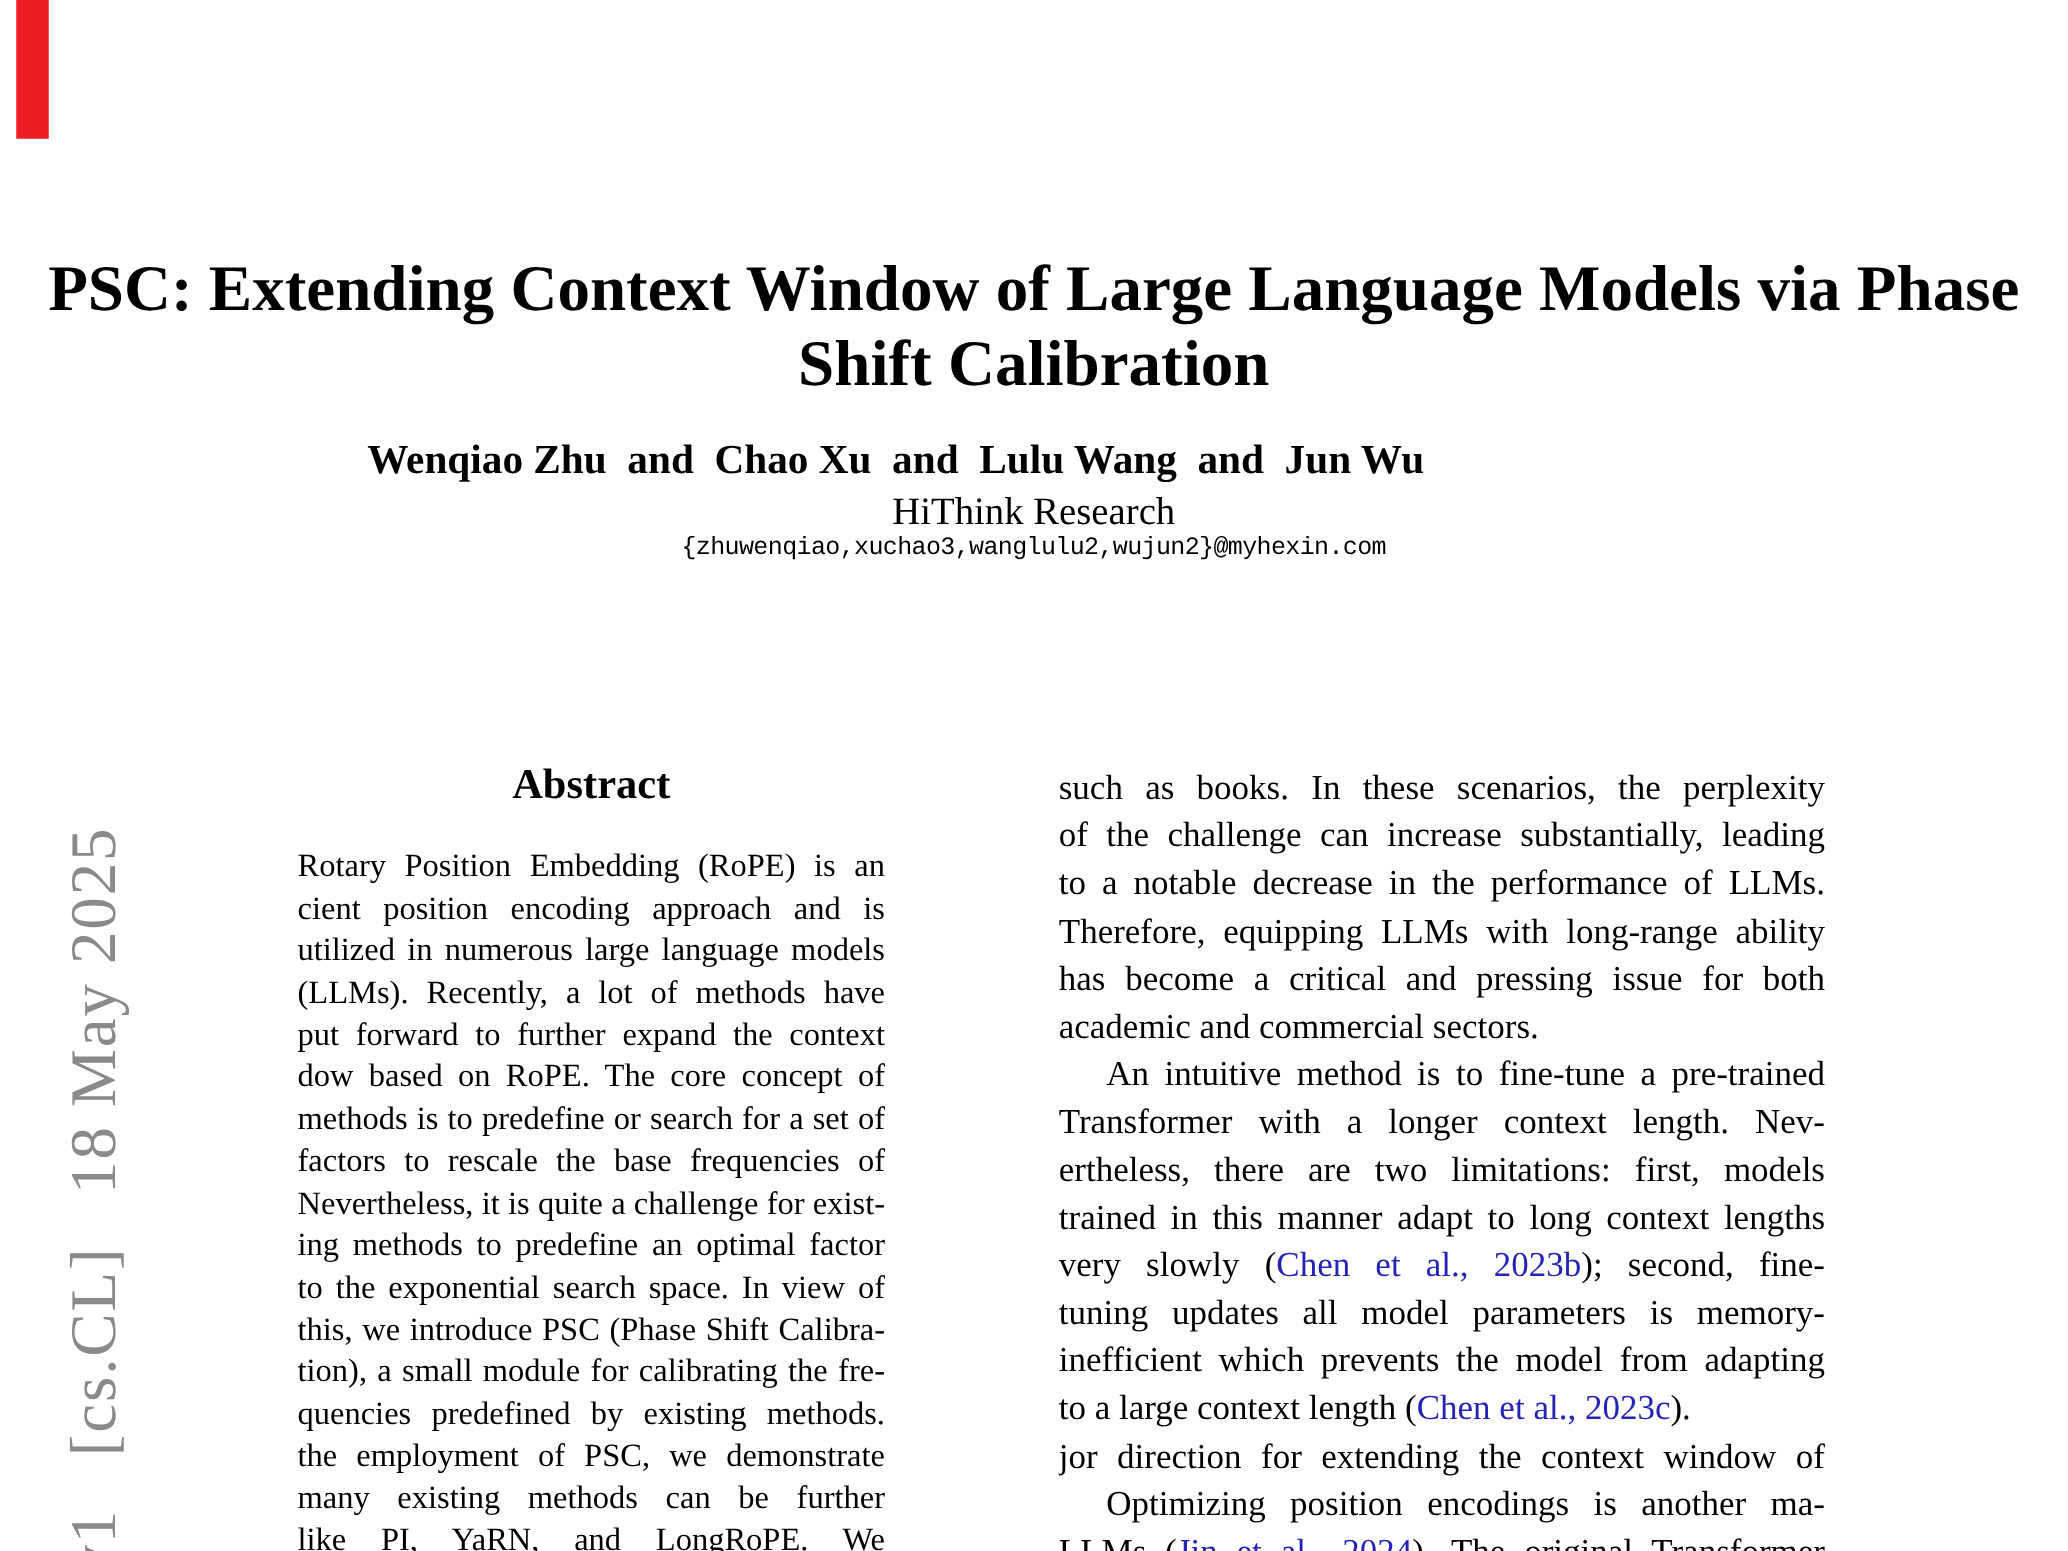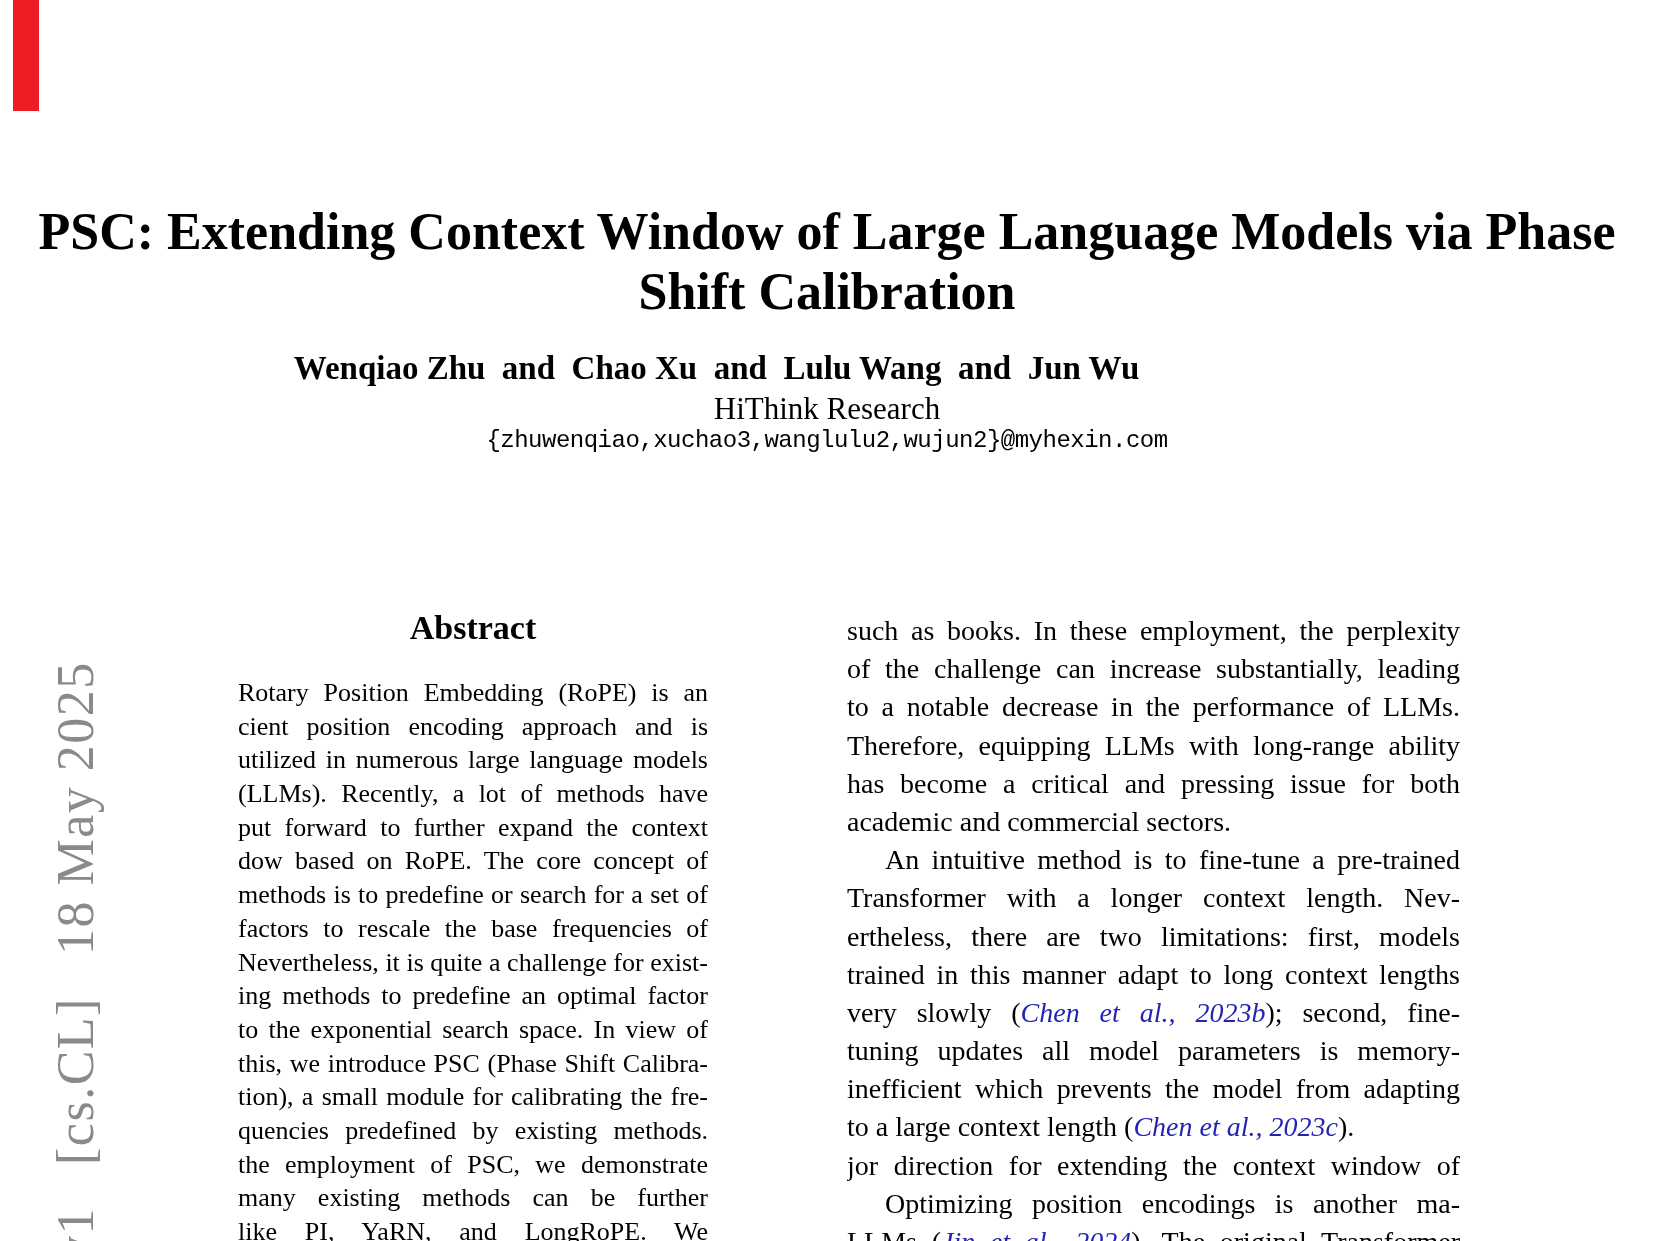--- a/index.html
+++ b/index.html
@@ -12,34 +12,34 @@
     position:absolute;left:46px;top:1262px;transform:rotate(-90deg);transform-origin:0 0;
     font-size:52px;letter-spacing:1.5px;color:#8a8a8a;white-space:nowrap;
   }
   .title-line{position:absolute;left:0;width:1654px;text-align:center;font-weight:bold;font-size:52px;}
   .t1{top:202px;}
   .t2{top:262px;}
   .authors{position:absolute;top:350px;left:0;width:1433px;text-align:center;font-weight:bold;font-size:33px;}
   .affil{position:absolute;top:391px;left:0;width:1654px;text-align:center;font-size:31px;}
   .email{
     position:absolute;top:427px;left:0;width:1654px;text-align:center;
-    font-family:"Liberation Mono",monospace;font-size:24px;letter-spacing:-0.5px;
+    font-family:"Liberation Mono",monospace;font-size:20px;letter-spacing:-0.5px;
   }
   .abs-head{position:absolute;top:609px;left:238px;width:470px;text-align:center;font-weight:bold;font-size:34px;}
   .abs-body{position:absolute;top:676px;left:238px;width:470px;font-size:26px;}
   .abs-body .ln{height:33.7px;line-height:33.7px;}
   .right-col{position:absolute;top:612px;left:847px;width:613px;font-size:28px;}
   .right-col .ln{height:38.2px;line-height:38.2px;}
   .ln{
     text-align:justify;text-align-last:justify;-moz-text-align-last:justify;
     overflow:hidden;white-space:normal;
   }
   .ln.nj{text-align-last:left;-moz-text-align-last:left;}
   .ln.ind{text-indent:38px;}
-  .cite{color:#2424b4;font-style:italic;}
+  .cite{color:#2424b4;}
 </style>
 </head>
 <body>
 
 <div class="page">
 
   <div class="red-marker"></div>
 
   <div class="watermark">v1  [cs.CL]  18 May 2025</div>
 
@@ -65,21 +65,21 @@
       <div class="ln">to the exponential search space.  In view of</div>
       <div class="ln">this, we introduce PSC (Phase Shift Calibra-</div>
       <div class="ln">tion), a small module for calibrating the fre-</div>
       <div class="ln">quencies predefined by existing methods. With</div>
       <div class="ln">the employment of PSC, we demonstrate that</div>
       <div class="ln">many existing methods can be further enhanced,</div>
       <div class="ln nj">like PI, YaRN, and LongRoPE. We conducted</div>
     </div>
 
   <div class="right-col">
-      <div class="ln">such as books.  In these employment, the perplexity</div>
+      <div class="ln">such as books.  In these scenarios, the perplexity</div>
       <div class="ln">of the challenge can increase substantially, leading</div>
       <div class="ln">to a notable decrease in the performance of LLMs.</div>
       <div class="ln">Therefore, equipping LLMs with long-range ability</div>
       <div class="ln">has become a critical and pressing issue for both</div>
       <div class="ln nj">academic and commercial sectors.</div>
       <div class="ln ind">An intuitive method is to fine-tune a pre-trained</div>
       <div class="ln">Transformer with a longer context length.  Nev-</div>
       <div class="ln">ertheless, there are two limitations:  first, models</div>
       <div class="ln">trained in this manner adapt to long context lengths</div>
       <div class="ln">very slowly (<span class="cite">Chen et al., 2023b</span>);  second, fine-</div>

